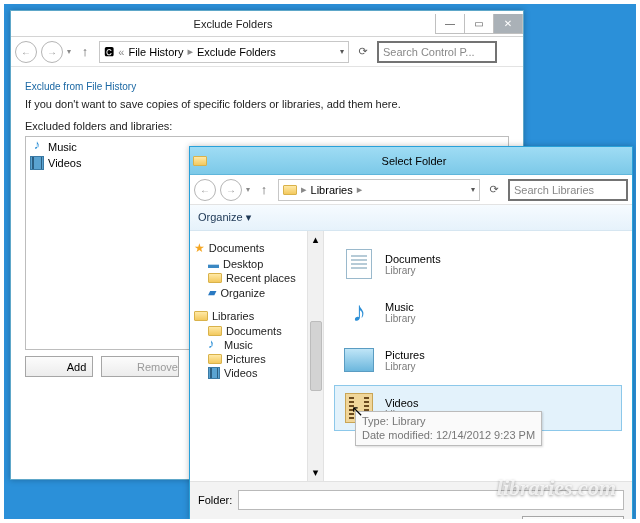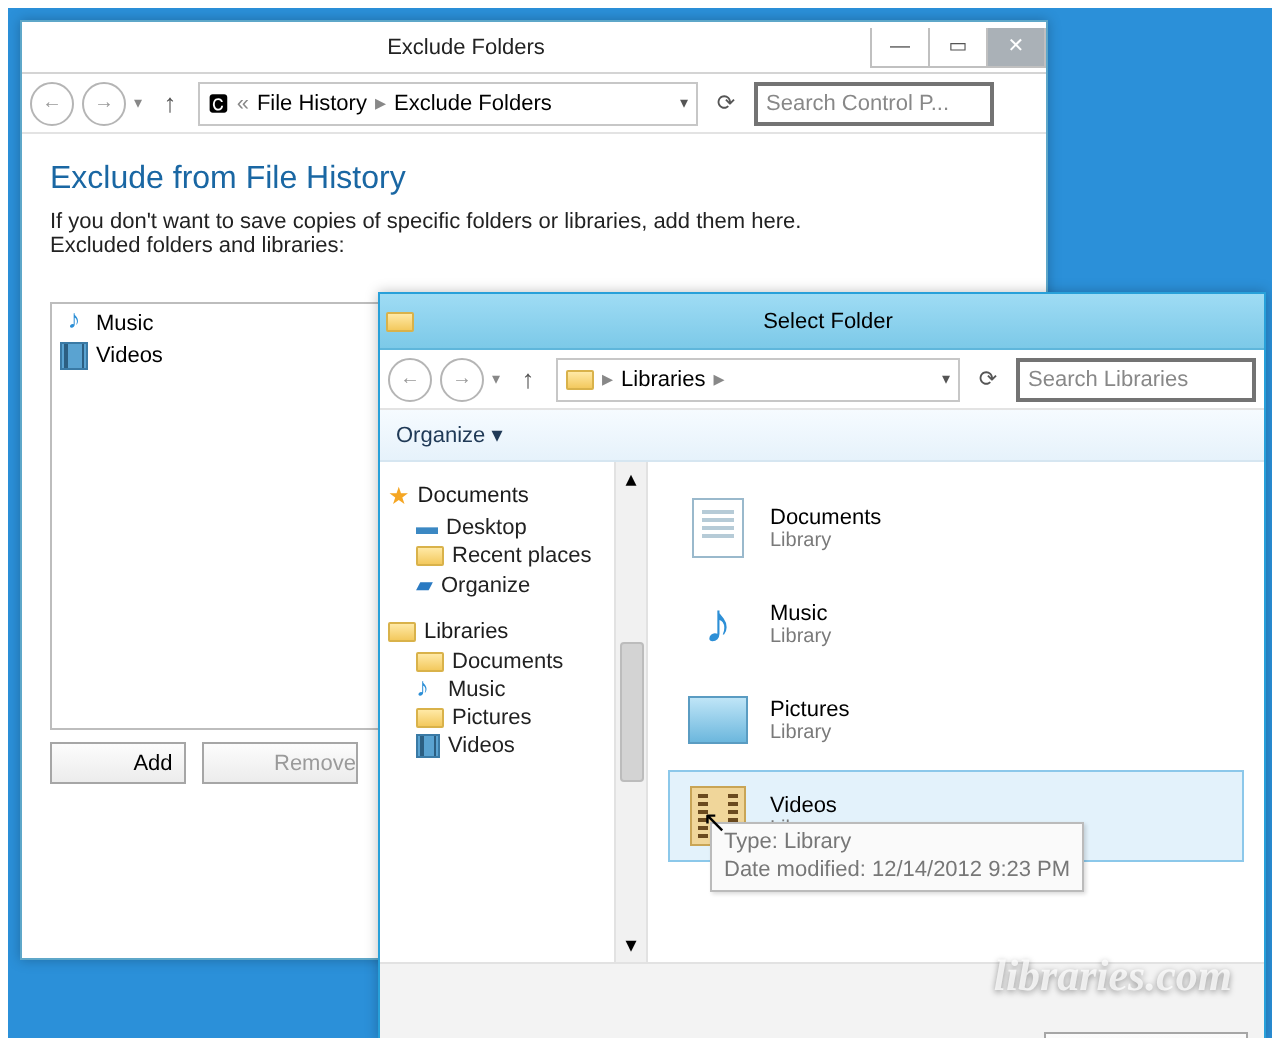--- a/index.html
+++ b/index.html
@@ -15,23 +15,23 @@
   .navbar{height:30px;border-bottom:1px solid #e3e3e3;background:#fff;display:flex;align-items:center;padding:0 4px;gap:4px;}
   .circ{width:22px;height:22px;border:1px solid #b5b5b5;border-radius:50%;display:flex;align-items:center;justify-content:center;color:#999;font-size:10px;}
   .uparrow{width:20px;height:20px;display:flex;align-items:center;justify-content:center;color:#555;font-size:13px;}
   .addr{flex:1;height:22px;border:1px solid #c7c7c7;display:flex;align-items:center;padding:0 4px;gap:4px;max-width:250px;}
   .addr .sep{color:#888;}
   .dd{color:#555;font-size:8px;}
   .refresh{width:20px;height:20px;display:flex;align-items:center;justify-content:center;color:#555;}
   .search{width:120px;height:22px;border:2px solid #737373;color:#888;padding:0 4px;display:flex;align-items:center;}
 
   #w1-body{padding:14px 14px 6px 14px;}
-  #w1-body h2{color:#1a67a3;font-size:16px;font-weight:normal;margin-bottom:6px;}
-  #w1-body .desc{color:#222;}
-  #w1-body .lbl{color:#222;margin-bottom:22px;}
+  #w1-body h2{color:#1a67a3;font-size:10px;font-weight:normal;margin-bottom:6px;}
+  #w1-body .desc{color:#222;margin-bottom:10px;}
+  #w1-body .lbl{color:#222;margin-bottom:4px;}
   .listbox{border:1px solid #bdbdbd;height:214px;background:#fff;padding:2px 2px;}
   .lrow{display:flex;align-items:center;gap:4px;padding:1px 2px;}
   .lrow .ic{width:14px;height:14px;display:flex;align-items:center;justify-content:center;font-size:11px;}
   .btnrow{display:flex;gap:8px;margin-top:6px;}
   .btn{min-width:68px;height:21px;border:1px solid #a6a6a6;background:linear-gradient(#fcfcfc,#ececec);display:flex;align-items:center;justify-content:center;color:#000;padding-left:35px;}
   .btn.dis{color:#9a9a9a;}
   .fldicon{width:14px;height:10px;background:linear-gradient(#ffe9a6,#f3c95e);border:1px solid #d9b24a;border-radius:1px;}
 
   
   #w2{left:185px;top:142px;width:444px;height:374px;border:1px solid #28a0d9;}
@@ -237,20 +237,24 @@
             </div>
           </div>
         <div>
             <div class="libname">Videos</div>
             <div class="libsub">Library</div>
           </div>
       </div>
     </div>
   </div>
   <div class="footer">
+    <div class="row1">
+      <span>Folder:</span>
+      <input style="">
+    </div>
     <div class="row2">
       <div class="btn" style="min-width:90px">
           <span>Select Folder</span>
         </div>
     </div>
   </div>
 </div>
 
 <div class="tooltip">
   <div>Type: Library</div>

